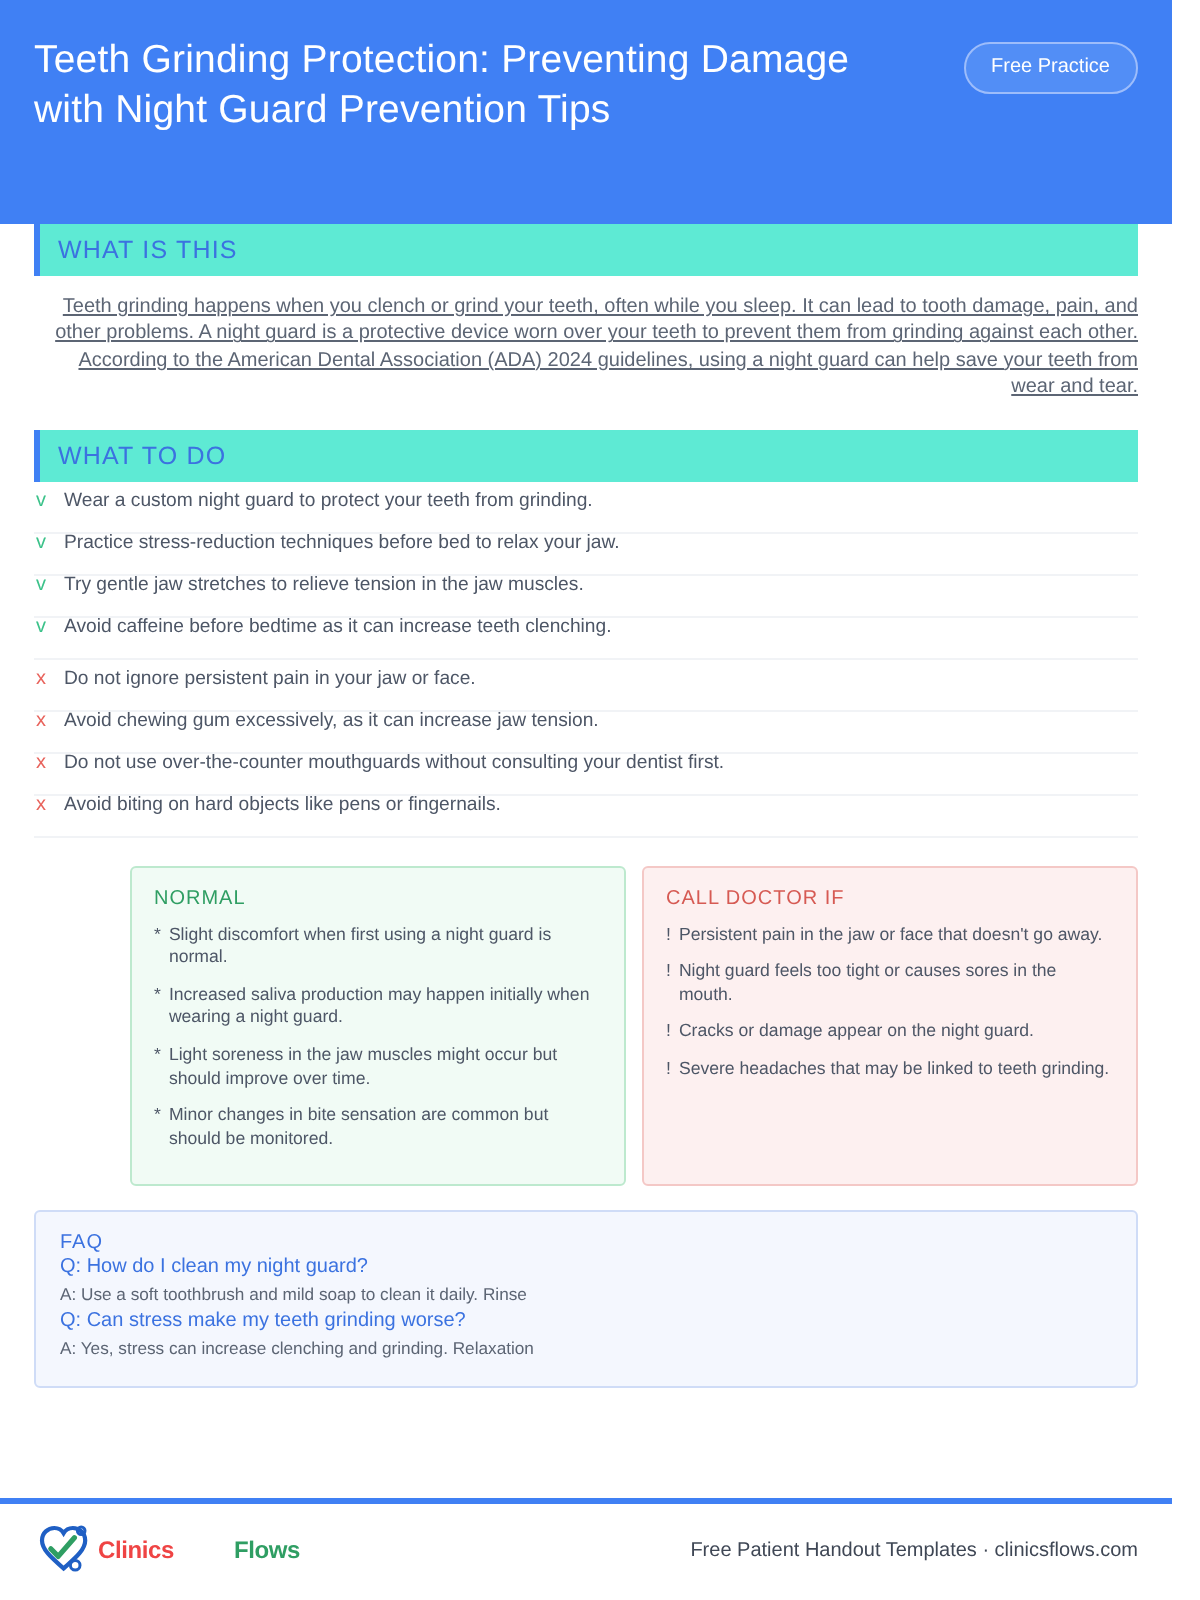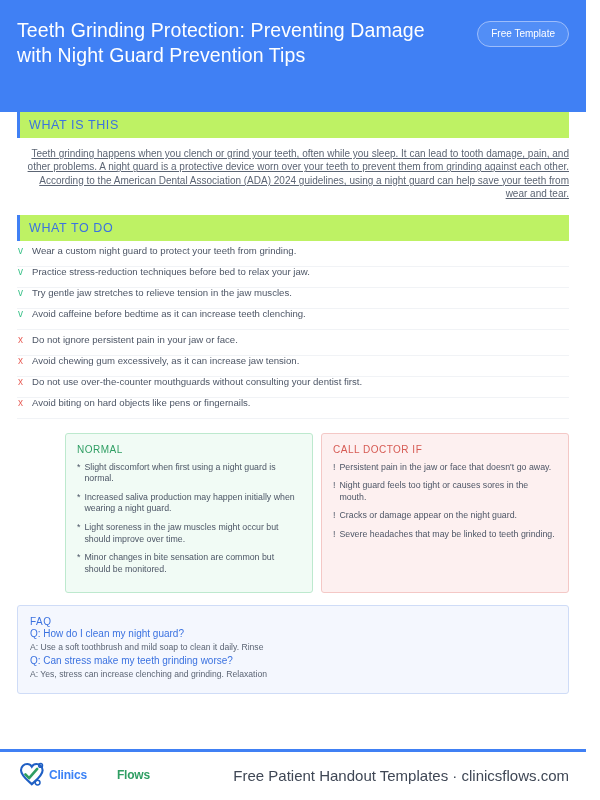--- a/index.html
+++ b/index.html
@@ -64,21 +64,21 @@
   .sec-bar .accent {
     position: absolute;
     left: 0; top: 0;
     width: 3px; height: 26px;
   }
   .sec-bar .sec-title {
     padding-left: 12px;
     letter-spacing: 0.6px;
   }
 
-  .sec-bar.blue { background: #bef264; }
+  .sec-bar.blue { background: #5eead4; }
   .sec-bar.blue .accent { background: #4080f4; }
   .sec-bar.blue .sec-title { color: #3b72e0; font-size: 12.5px; }
 
   .sec-bar.red { background: #fdeeee; }
   .sec-bar.red .accent { background: #e8756f; }
   .sec-bar.red .sec-title { color: #d2564f; font-size: 10.5px; }
 
   
   .intro {
     margin: 9px 17px 0 17px;
@@ -185,35 +185,35 @@
     position: absolute;
     left: 17px; right: 17px;
     bottom: 8px;
     height: 34px;
     display: flex;
     align-items: center;
     justify-content: space-between;
   }
   .logo { display: flex; align-items: center; gap: 2px; }
   .logo-word { font-size: 12px; font-weight: bold; letter-spacing: -0.2px; }
-  .logo-clinics { color: #3b82f6; }
+  .logo-clinics { color: #ef4444; }
   .logo-flows { color: #2f9e63; margin-left: 28px; }
   .footer-text {
     color: #3f4755;
-    font-size: 15px;
+    font-size: 10px;
   }
 </style>
 </head>
 <body>
 
 <div class="page">
 
   <div class="header">
     <div class="header-title">Teeth Grinding Protection: Preventing Damage with Night Guard Prevention Tips</div>
-    <div class="badge">Free Template</div>
+    <div class="badge">Free Practice</div>
   </div>
 
   <div class="sec-bar blue">
     <span class="accent"></span>
     <span class="sec-title">WHAT IS THIS</span>
   </div>
   <div class="intro">Teeth grinding happens when you clench or grind your teeth, often while you sleep. It can lead to tooth damage, pain, and other problems. A night guard is a protective device worn over your teeth to prevent them from grinding against each other. According to the American Dental Association (ADA) 2024 guidelines, using a night guard can help save your teeth from wear and tear.</div>
 
   <div class="sec-bar blue" style="margin-top:14px;">
     <span class="accent"></span>

